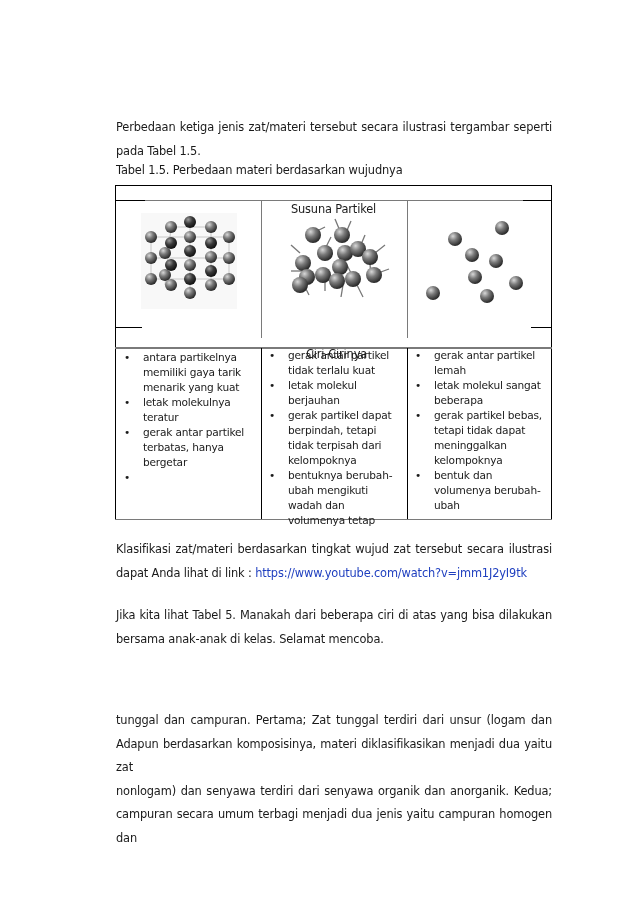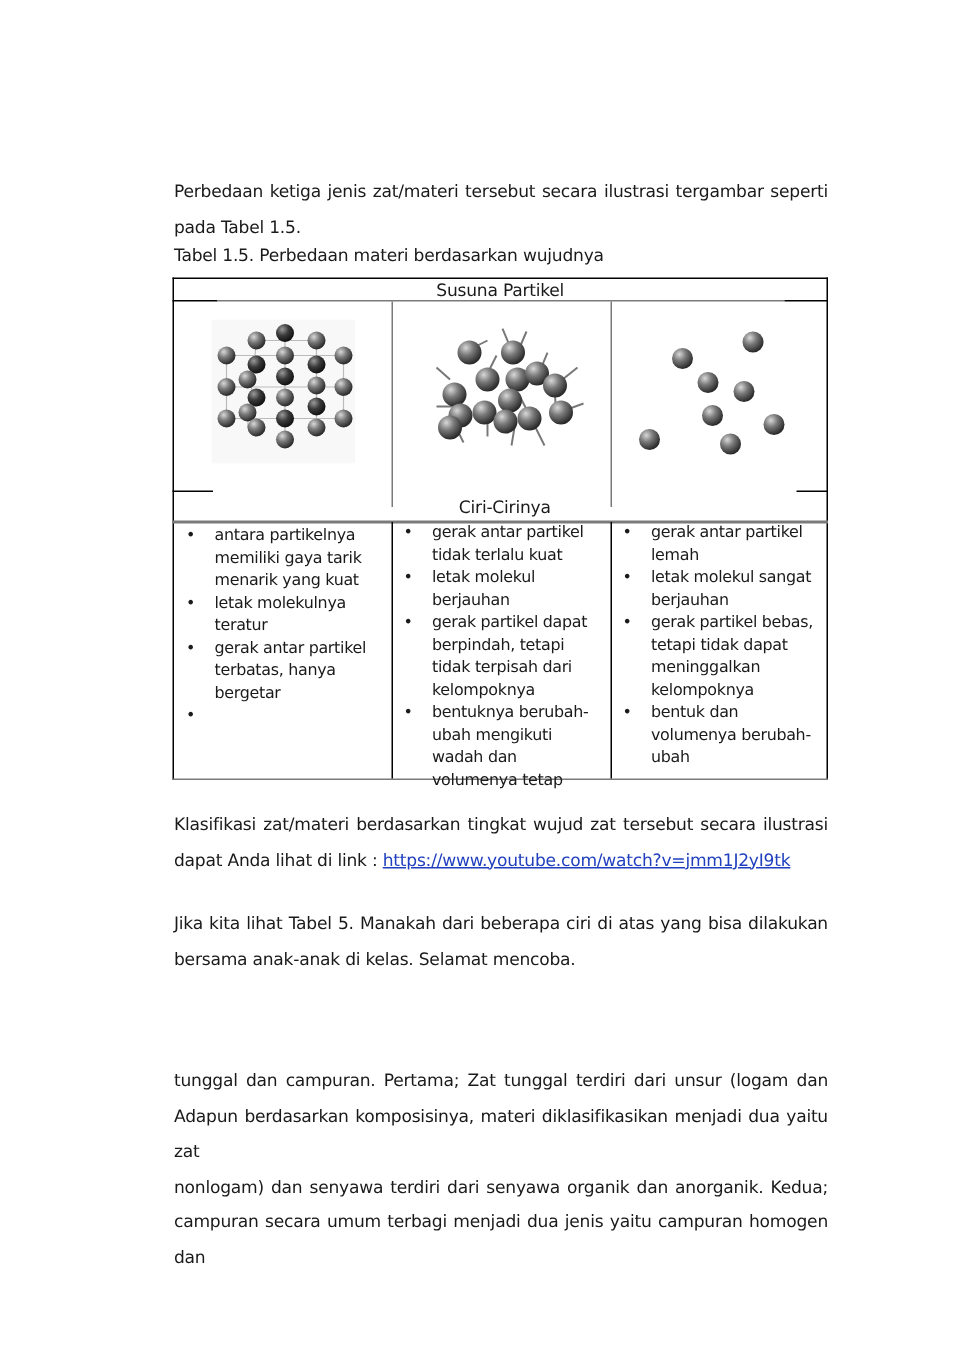--- a/index.html
+++ b/index.html
@@ -6,26 +6,26 @@
   body { width:638px; height:903px; position:relative; overflow:hidden;
          font-family:"DejaVu Sans", sans-serif; color:#1a1a1a; }
   .page { position:absolute; left:0; top:0; width:638px; height:795px; }
   .para { position:absolute; left:116px; width:436px; font-size:11.4px; line-height:23.6px;
           text-align:justify; letter-spacing:-0.15px; }
   .caption { position:absolute; left:116px; width:436px; top:163px; text-align:left;
              font-size:11.4px; letter-spacing:-0.15px; }
   .tbl { position:absolute; left:115px; top:185px; width:437px; height:335px; }
   .b { position:absolute; background:#000; }
   .g { position:absolute; background:#7a7a7a; }
-  .hdr { position:absolute; text-align:center; font-size:11.4px; letter-spacing:-0.15px; }
+  .hdr { position:absolute; text-align:center; font-size:11.4px; letter-spacing:-0.15px;margin-top:16px; }
   .img-cell { position:absolute; }
   .list { position:absolute; margin:0; padding:0; list-style:none; font-size:10.6px; line-height:15px; letter-spacing:-0.2px; }
   .list li { position:relative; padding-left:24px; }
   .list li .dot { position:absolute; left:5px; top:0; }
-  a.link { color:#1f3fbf; text-decoration:underline; }
+  a.link { color:#1f3fbf; }
 </style>
 </head>
 <body>
 
 <div class="page">
 
   <div class="para" style="top:116px;">
     <div style="text-align:justify;text-align-last:justify;">Perbedaan ketiga jenis zat/materi tersebut secara ilustrasi tergambar seperti</div>
     <div>pada Tabel 1.5.</div>
   </div>
@@ -172,21 +172,21 @@
 
     <ul class="list" style="left:149px;top:163px;width:140px;">
       <li><span class="dot">•</span><span>gerak antar partikel tidak terlalu kuat</span></li>
       <li><span class="dot">•</span><span>letak molekul berjauhan</span></li>
       <li><span class="dot">•</span><span>gerak partikel dapat berpindah, tetapi tidak terpisah dari kelompoknya</span></li>
       <li><span class="dot">•</span><span>bentuknya berubah-ubah mengikuti wadah dan volumenya tetap</span></li>
     </ul>
 
     <ul class="list" style="left:295px;top:163px;width:140px;">
       <li><span class="dot">•</span><span>gerak antar partikel lemah</span></li>
-      <li><span class="dot">•</span><span>letak molekul sangat berjauhan</span></li>
+      <li><span class="dot">•</span><span>letak molekul sangat beberapa</span></li>
       <li><span class="dot">•</span><span>gerak partikel bebas, tetapi tidak dapat meninggalkan kelompoknya</span></li>
       <li><span class="dot">•</span><span>bentuk dan volumenya berubah-ubah</span></li>
     </ul>
   </div>
 
   <div class="para" style="top:538px;">
     <div style="text-align:justify;text-align-last:justify;">Klasifikasi zat/materi berdasarkan tingkat wujud zat tersebut secara ilustrasi</div>
     <div><span>dapat Anda lihat di link : </span><a class="link">https://www.youtube.com/watch?v=jmm1J2yI9tk</a></div>
   </div>
 

